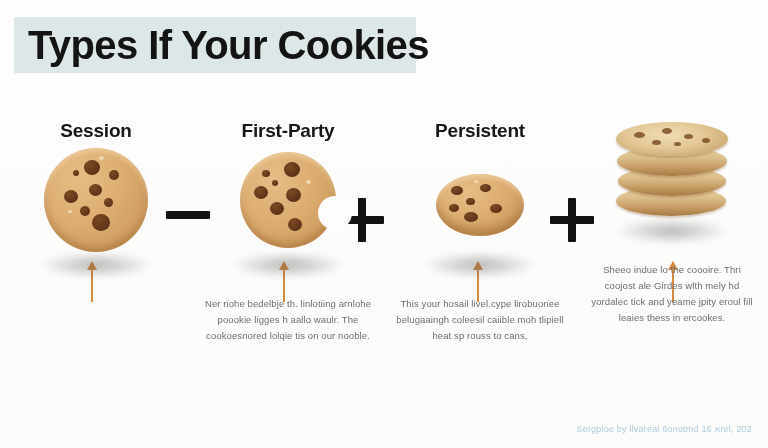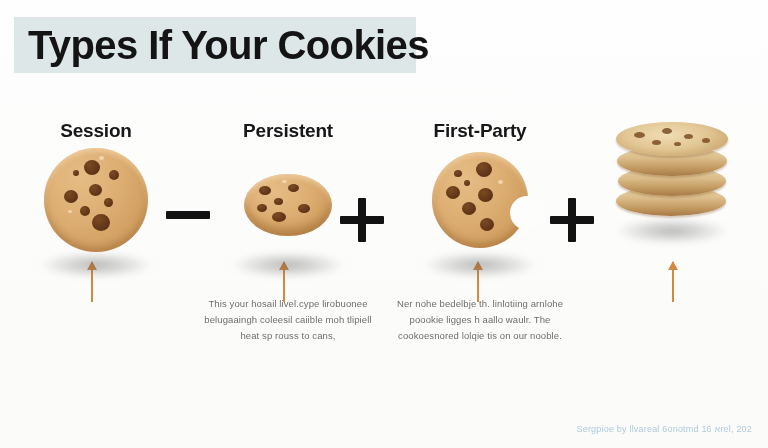--- a/index.html
+++ b/index.html
@@ -266,70 +266,71 @@
           <div class="chip" style="width:10px;height:10px;left:36px;top:58px;"></div>
           <div class="chip" style="width:18px;height:17px;left:48px;top:66px;"></div>
           <div class="chip" style="width:6px;height:6px;left:29px;top:22px;"></div>
           <div class="crumb" style="width:5px;height:4px;left:55px;top:8px;"></div>
           <div class="crumb" style="width:4px;height:3px;left:24px;top:62px;"></div>
         </div>
       </div>
     </div>
 
     <div class="col">
-      <div class="col-heading">Persistent</div>
-      <div class="art">
-        <div class="shadow"></div>
-        <div class="cookie c2">
-          <div class="chip" style="width:12px;height:9px;left:15px;top:12px;"></div>
-          <div class="chip" style="width:11px;height:8px;left:44px;top:10px;"></div>
-          <div class="chip" style="width:9px;height:7px;left:30px;top:24px;"></div>
-          <div class="chip" style="width:10px;height:8px;left:13px;top:30px;"></div>
-          <div class="chip" style="width:14px;height:10px;left:28px;top:38px;"></div>
-          <div class="chip" style="width:12px;height:9px;left:54px;top:30px;"></div>
-          <div class="crumb" style="width:5px;height:3px;left:38px;top:6px;"></div>
-        </div>
-      </div>
-      <div class="body-copy">This your hosail livel.cype lirobuonee belugaaingh coleesil caiible moh tlipiell heat sp rouss to cans,</div>
-    </div>
-
-    <div class="col">
       <div class="col-heading">First-Party</div>
       <div class="art">
         <div class="shadow"></div>
         <div class="cookie c3">
           <div class="chip" style="width:16px;height:15px;left:44px;top:10px;"></div>
           <div class="chip" style="width:14px;height:13px;left:14px;top:34px;"></div>
           <div class="chip" style="width:15px;height:14px;left:46px;top:36px;"></div>
           <div class="chip" style="width:14px;height:13px;left:30px;top:50px;"></div>
           <div class="chip" style="width:14px;height:13px;left:48px;top:66px;"></div>
           <div class="chip" style="width:8px;height:7px;left:22px;top:18px;"></div>
           <div class="chip" style="width:6px;height:6px;left:32px;top:28px;"></div>
           <div class="crumb" style="width:5px;height:4px;left:66px;top:28px;"></div>
         </div>
         <div class="bite" style="left:50%;margin-left:30px;top:48px;"></div>
       </div>
       <div class="body-copy">Ner nohe bedelbje th. linlotiing arnlohe poookie ligges h aallo waulr. The cookoesnored lolqie tis on our nooble.</div>
     </div>
 
     <div class="col">
+      <div class="col-heading">Persistent</div>
+      <div class="art">
+        <div class="shadow"></div>
+        <div class="cookie c2">
+          <div class="chip" style="width:12px;height:9px;left:15px;top:12px;"></div>
+          <div class="chip" style="width:11px;height:8px;left:44px;top:10px;"></div>
+          <div class="chip" style="width:9px;height:7px;left:30px;top:24px;"></div>
+          <div class="chip" style="width:10px;height:8px;left:13px;top:30px;"></div>
+          <div class="chip" style="width:14px;height:10px;left:28px;top:38px;"></div>
+          <div class="chip" style="width:12px;height:9px;left:54px;top:30px;"></div>
+          <div class="crumb" style="width:5px;height:3px;left:38px;top:6px;"></div>
+        </div>
+      </div>
+      <div class="body-copy">This your hosail livel.cype lirobuonee belugaaingh coleesil caiible moh tlipiell heat sp rouss to cans,</div>
+    </div>
+
+    <div class="col">
       <div class="art">
         <div class="shadow"></div>
         <div class="stack">
           <div class="disc d4"></div>
           <div class="disc d3"></div>
           <div class="disc d2"></div>
           <div class="disc d1">
             <div class="topchip" style="width:11px;height:6px;left:18px;top:10px;"></div>
             <div class="topchip" style="width:10px;height:6px;left:46px;top:6px;"></div>
             <div class="topchip" style="width:9px;height:5px;left:68px;top:12px;"></div>
             <div class="topchip" style="width:9px;height:5px;left:36px;top:18px;"></div>
             <div class="topchip" style="width:8px;height:5px;left:86px;top:16px;"></div>
             <div class="topchip" style="width:7px;height:4px;left:58px;top:20px;"></div>
           </div>
         </div>
       </div>
+      <div class="body-copy">Sheeo indue lo the coooire. Thri coojost ale Girdes wlth mely hd yordalec tick and yeame jpity eroul fill leaies thess in ercookes.</div>
     </div>
 
   </div>
 
   <div class="footer">Sergpioe by llvareal 6onotmd 1א 6rel, 202</div>
 </div>
 
 </body></html>

